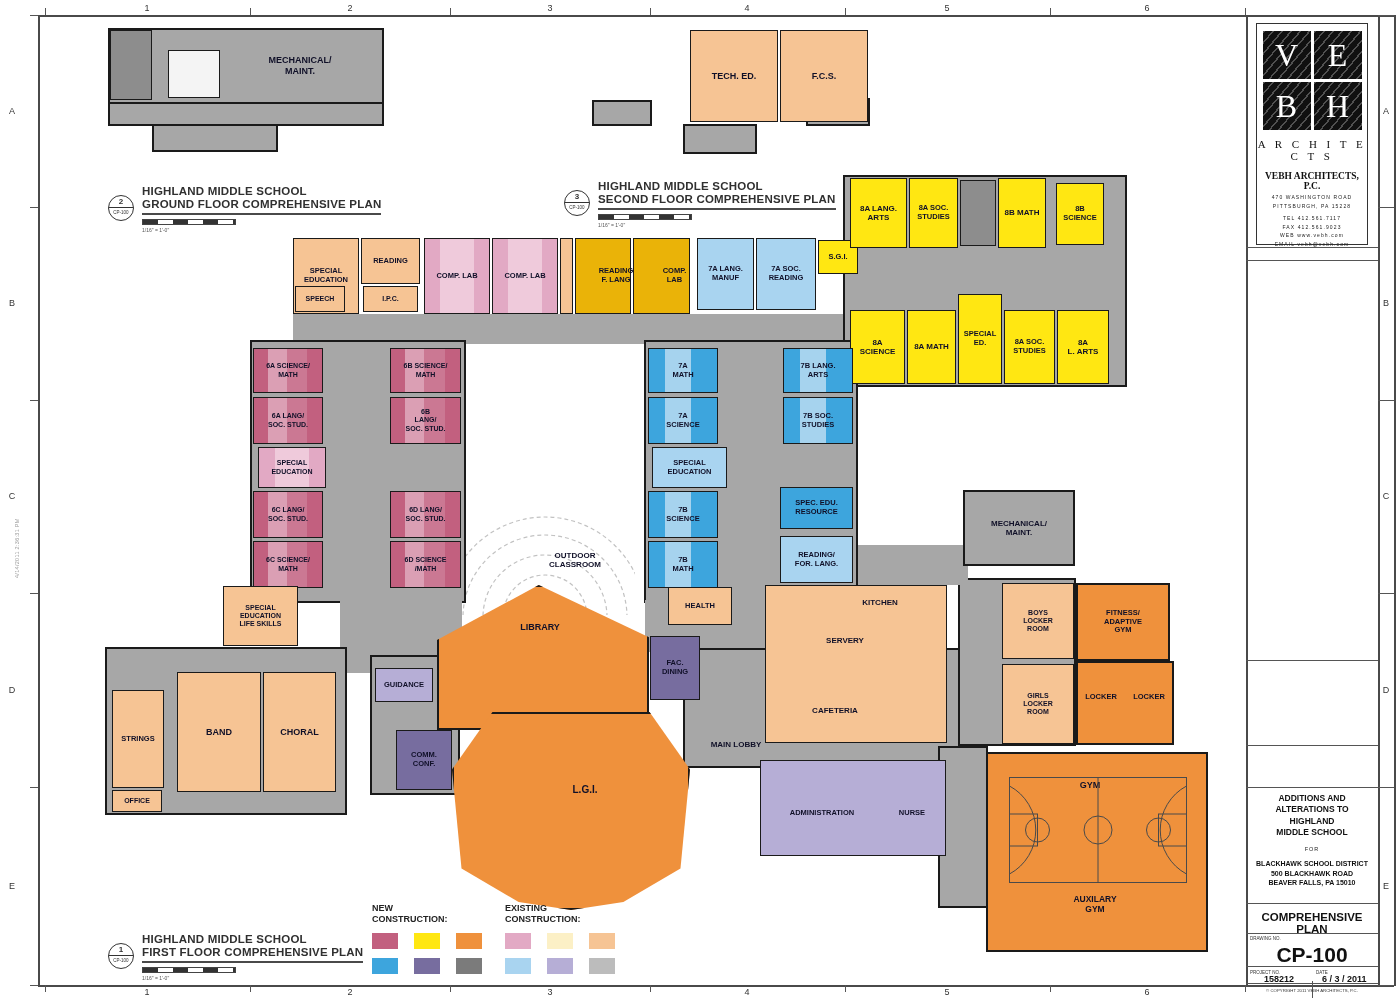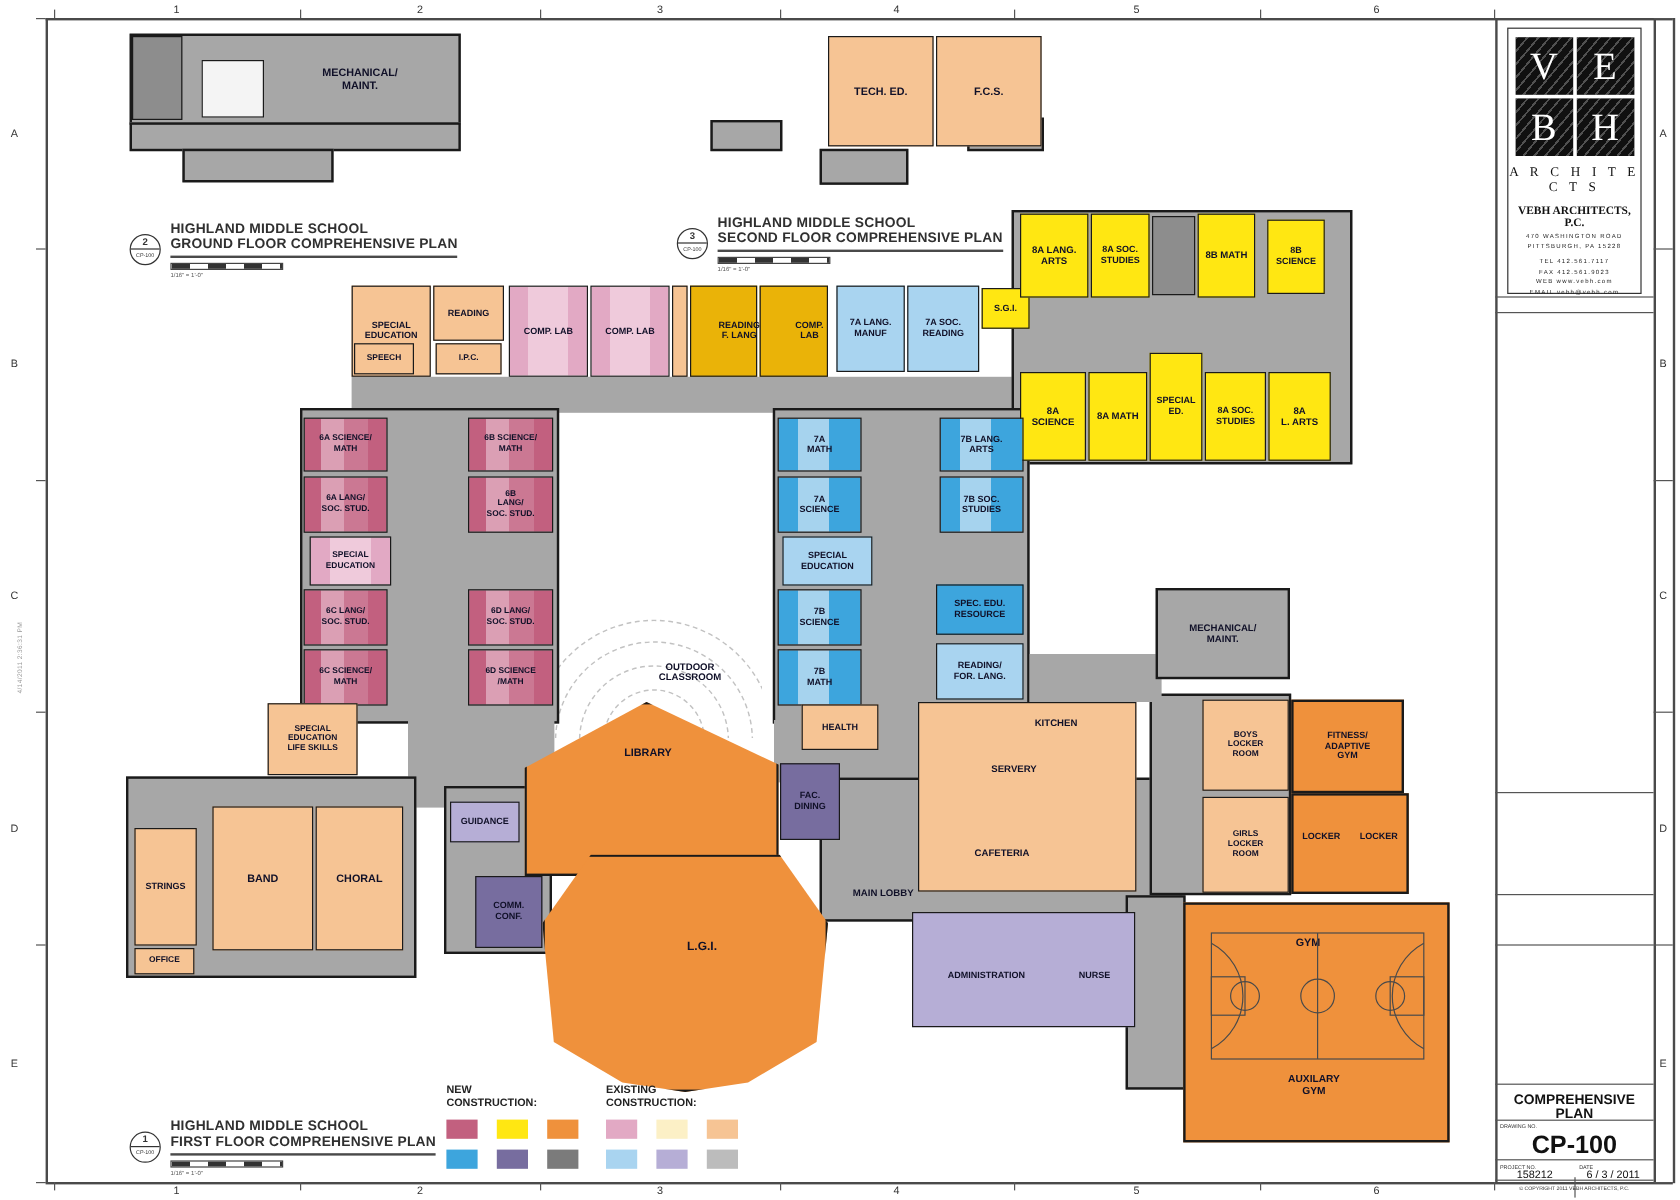--- a/index.html
+++ b/index.html
@@ -64,21 +64,21 @@
   .tb-firm{margin-top:9px;text-align:center;font-family:"Liberation Serif",serif;font-weight:bold;font-size:9.5px;color:#111;}
   .tb-tiny{margin-top:2px;text-align:center;font-size:5px;letter-spacing:1.1px;color:#222;line-height:1.7;}
   .tb-proj{position:absolute;left:0;top:778px;width:132px;text-align:center;}
   .tb-proj-title{font-size:8.5px;font-weight:bold;color:#111;line-height:1.35;padding:0 6px;}
   .tb-for{font-size:5.5px;margin-top:7px;color:#222;letter-spacing:1px;}
   .tb-client{font-size:7px;font-weight:bold;margin-top:7px;line-height:1.4;color:#111;}
   .tb-sheettitle{position:absolute;left:0;top:896px;width:132px;text-align:center;font-size:11.5px;font-weight:bold;color:#111;}
   .tb-dnlabel{position:absolute;left:4px;top:921px;font-size:4.5px;color:#333;}
   .tb-dn{position:absolute;left:0;top:928px;width:132px;text-align:center;font-size:21px;font-weight:bold;color:#111;}
   .tb-cell-label{position:absolute;font-size:4.5px;color:#333;}
-  .tb-cell-val{position:absolute;font-size:9px;font-weight:normal;color:#111;}
+  .tb-cell-val{position:absolute;font-size:9px;font-weight:bold;color:#111;}
   .tb-copy{position:absolute;left:0;top:973px;width:132px;text-align:center;font-size:4.3px;color:#333;}
 </style>
 </head>
 <body>
 
 <div class="sheet">
 
   <div class="hline" style="left:38px;top:15px;width:1356px;"></div>
   <div class="hline" style="left:38px;top:985px;width:1356px;"></div>
   <div class="vline" style="left:38px;top:15px;height:971px;"></div>
@@ -534,20 +534,29 @@
     <div class="tbline" style="left:0;top:245px;width:132px;"></div>
     <div class="tbline" style="left:0;top:645px;width:132px;"></div>
     <div class="tbline" style="left:0;top:730px;width:132px;"></div>
     <div class="tbline" style="left:0;top:772px;width:132px;"></div>
     <div class="tbline" style="left:0;top:888px;width:132px;"></div>
     <div class="tbline" style="left:0;top:918px;width:132px;"></div>
     <div class="tbline" style="left:0;top:951px;width:132px;"></div>
     <div class="tbline" style="left:0;top:968px;width:132px;"></div>
     <div class="vline" style="left:66px;top:966px;height:17px;width:1px;background:#555;"></div>
 
+    <div class="tb-proj">
+      <div class="tb-proj-title" style="white-space:pre-line;">ADDITIONS AND
+ALTERATIONS TO HIGHLAND
+MIDDLE SCHOOL</div>
+      <div class="tb-for">FOR</div>
+      <div class="tb-client" style="white-space:pre-line;">BLACKHAWK SCHOOL DISTRICT
+500 BLACKHAWK ROAD
+BEAVER FALLS, PA 15010</div>
+    </div>
 
     <div class="tb-sheettitle">COMPREHENSIVE PLAN</div>
     <div class="tb-dnlabel">DRAWING NO.</div>
     <div class="tb-dn">CP-100</div>
 
     <div class="tb-cell-label" style="left:4px;top:955px;">PROJECT NO.</div>
     <div class="tb-cell-val" style="left:18px;top:959px;">158212</div>
     <div class="tb-cell-label" style="left:70px;top:955px;">DATE</div>
     <div class="tb-cell-val" style="left:76px;top:959px;">6 / 3 / 2011</div>
     <div class="tb-copy">© COPYRIGHT 2011  VEBH ARCHITECTS, P.C.</div>

